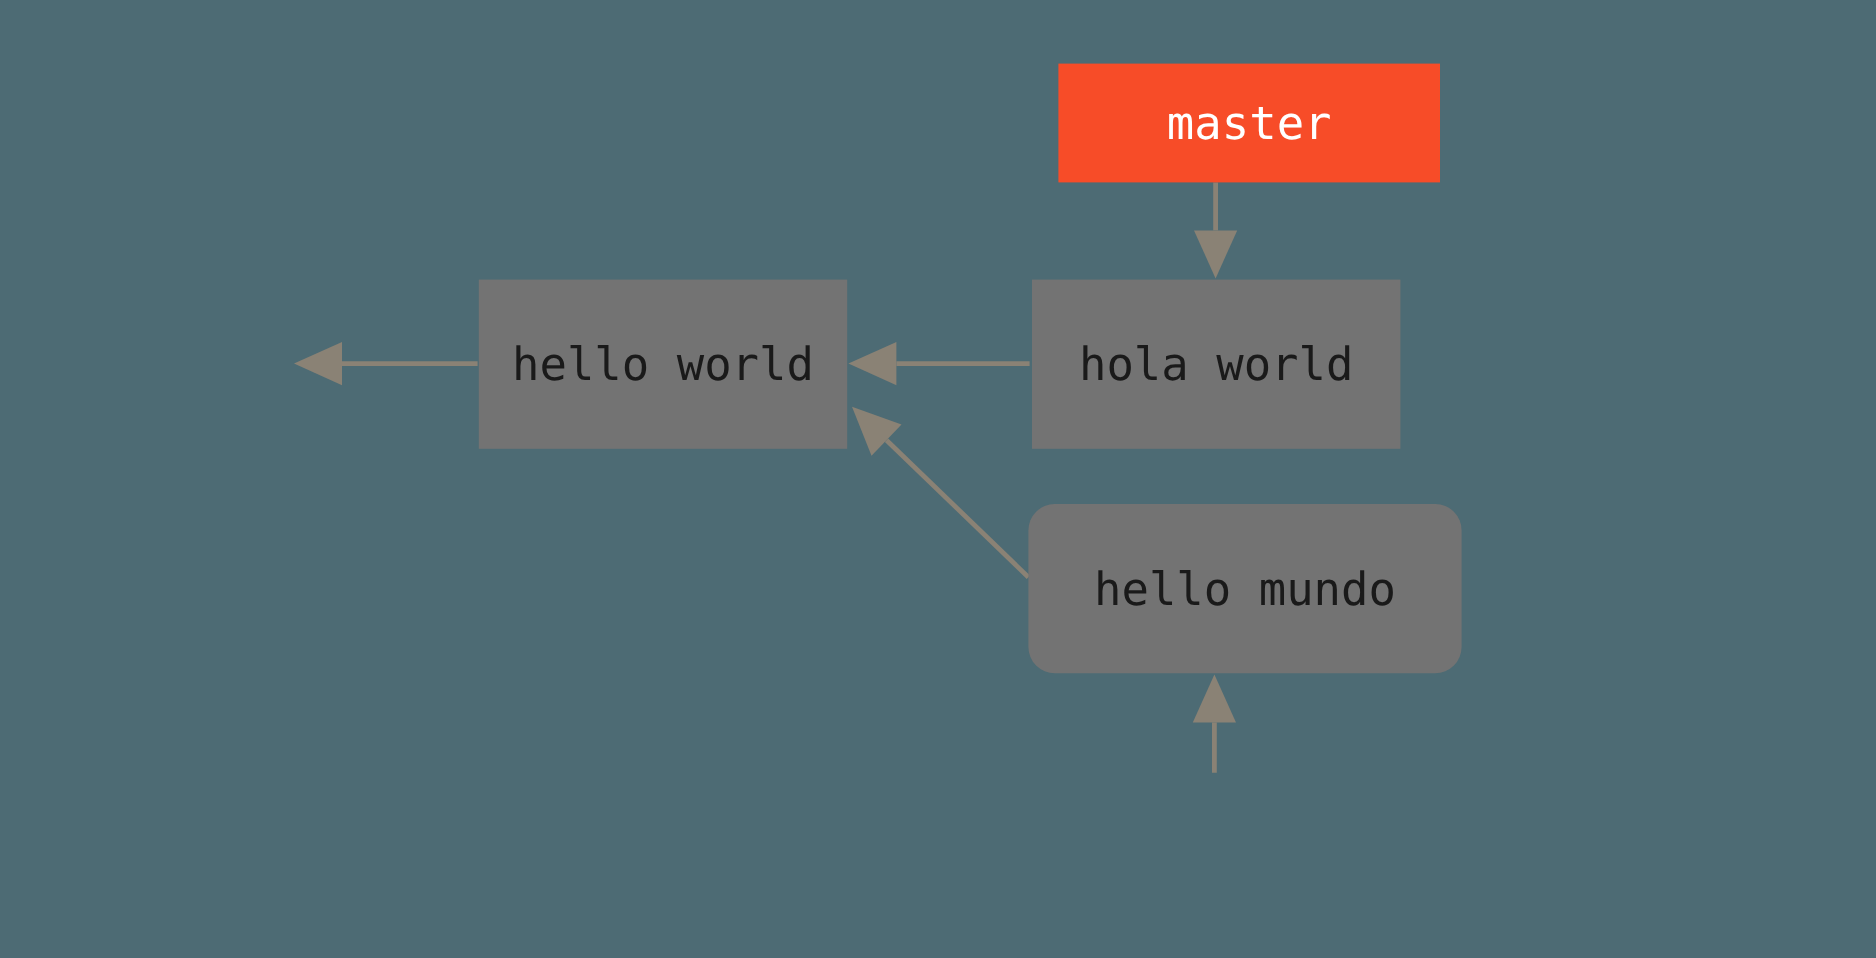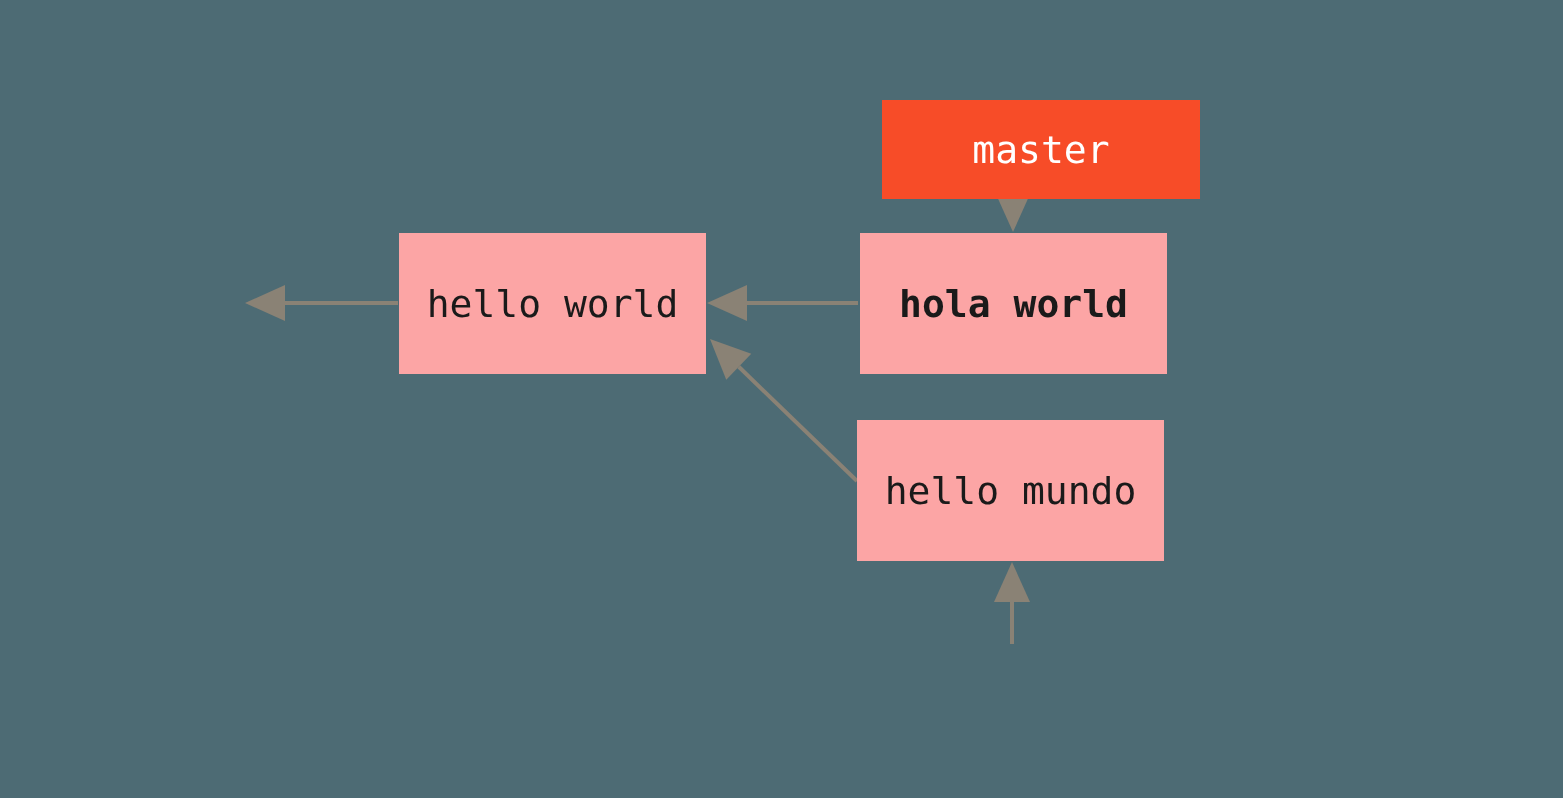--- a/index.html
+++ b/index.html
@@ -29,21 +29,21 @@
     align-items: center;
     justify-content: center;
     box-sizing: border-box;
     font-family: "DejaVu Sans Mono", "Liberation Mono", monospace;
     font-size: 38px;
     line-height: 1;
     letter-spacing: 0px;
     white-space: nowrap;
   }
   .node.commit {
-    background: #fca5a5;
+    background: #737373;
     color: #1a1a1a;
   }
   .node.branch {
     background: #f74c28;
     color: #ffffff;
   }
   .node-label {
     display: block;
   }
 </style>
@@ -68,30 +68,30 @@
       <g>
         <line x1="1012" y1="644" x2="1012" y2="602" stroke="#8a8275" stroke-width="4"></line>
         <polygon points="1012,562 1030,602 994,602" fill="#8a8275"></polygon>
       </g>
       <g>
         <line x1="398" y1="303" x2="285" y2="303" stroke="#8a8275" stroke-width="4"></line>
         <polygon points="245,303 285,285 285,321" fill="#8a8275"></polygon>
       </g>
     </svg>
 
-  <div class="node branch" style="left:882px; top:53px; width:318px; height:99px;margin-top:47px;">
+  <div class="node branch" style="left:882px; top:53px; width:318px; height:99px;">
     <span class="node-label">master</span>
   </div>
 
   <div class="node commit" style="left:399px; top:233px; width:307px; height:141px;">
     <span class="node-label">hello world</span>
   </div>
 
-  <div class="node commit" style="left:860px; top:233px; width:307px; height:141px;font-weight:bold;">
+  <div class="node commit" style="left:860px; top:233px; width:307px; height:141px;">
     <span class="node-label">hola world</span>
   </div>
 
-  <div class="node commit" style="left:857px; top:420px; width:307px; height:141px;">
+  <div class="node commit" style="left:857px; top:420px; width:361px; height:141px;border-radius:22px;">
     <span class="node-label">hello mundo</span>
   </div>
 
 
 </div>
 
 </body></html>

